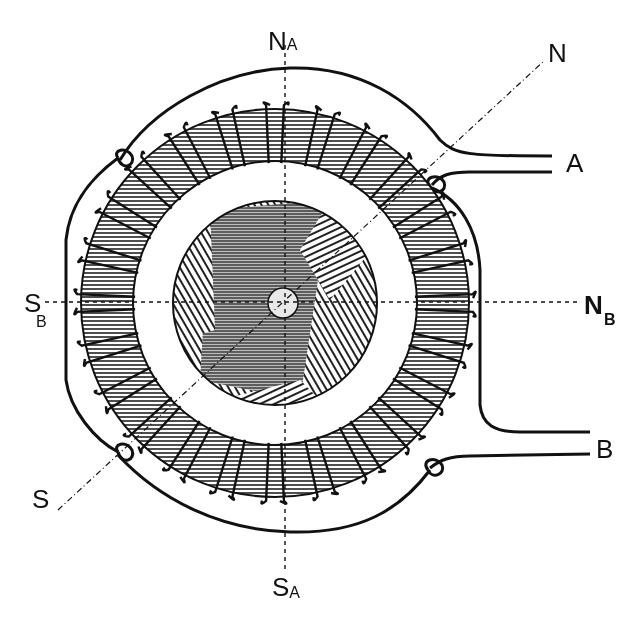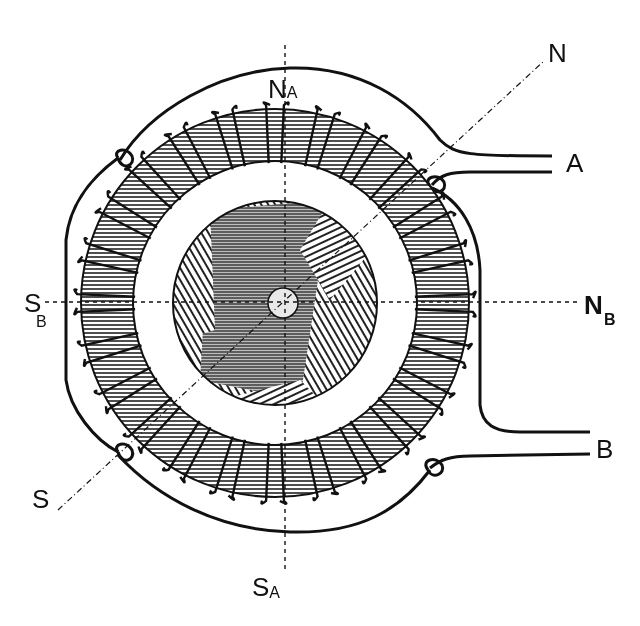--- a/index.html
+++ b/index.html
@@ -130,24 +130,24 @@
     <circle cx="283" cy="303" r="15" fill="#e8e8e8" stroke="#111" stroke-width="1.5"></circle>
   </g>
 
   <g stroke="#111" fill="none">
     <line x1="285" y1="45" x2="285" y2="570" stroke-width="1.4" stroke-dasharray="4 4"></line>
     <line x1="45" y1="302" x2="580" y2="302" stroke-width="1.4" stroke-dasharray="4 4"></line>
     <line x1="58" y1="510" x2="545" y2="60" stroke-width="1.2" stroke-dasharray="6 3 1 3"></line>
   </g>
 </svg>
 
-<div class="label axis-label" style="left:268px; top:28px;margin-top:48px;">
+<div class="label axis-label" style="left:268px; top:28px;">
   <span class="main">N</span><span class="sub" style="top:0px; font-weight:normal;">A</span>
 </div>
-<div class="label axis-label" style="left:252px; top:574px;">
+<div class="label axis-label" style="left:272px; top:574px;">
   <span class="main">S</span><span class="sub" style="top:2px; font-weight:normal;">A</span>
 </div>
 <div class="label axis-label" style="left:24px; top:290px;">
   <span class="main">S</span>
   <span class="sub" style="position:absolute; left:12px; top:24px; font-weight:normal;">B</span>
 </div>
 <div class="label axis-label" style="left:584px; top:292px;">
   <span class="main" style="font-weight:bold;">N</span>
   <span class="sub" style="position:absolute; left:20px; top:20px;">B</span>
 </div>

